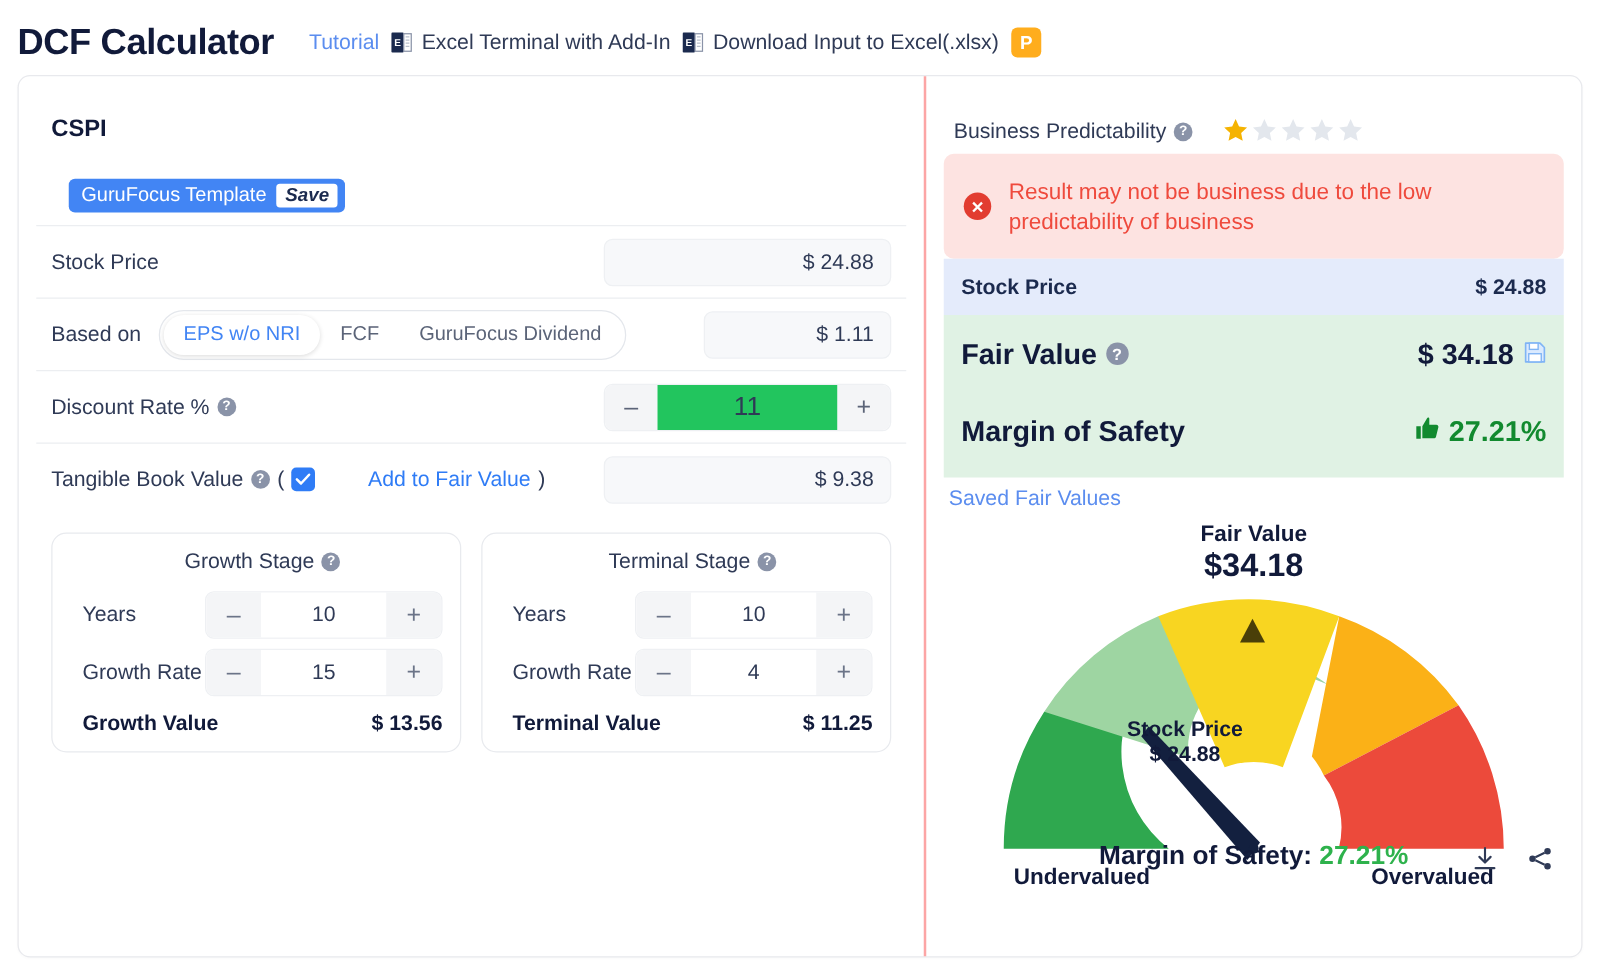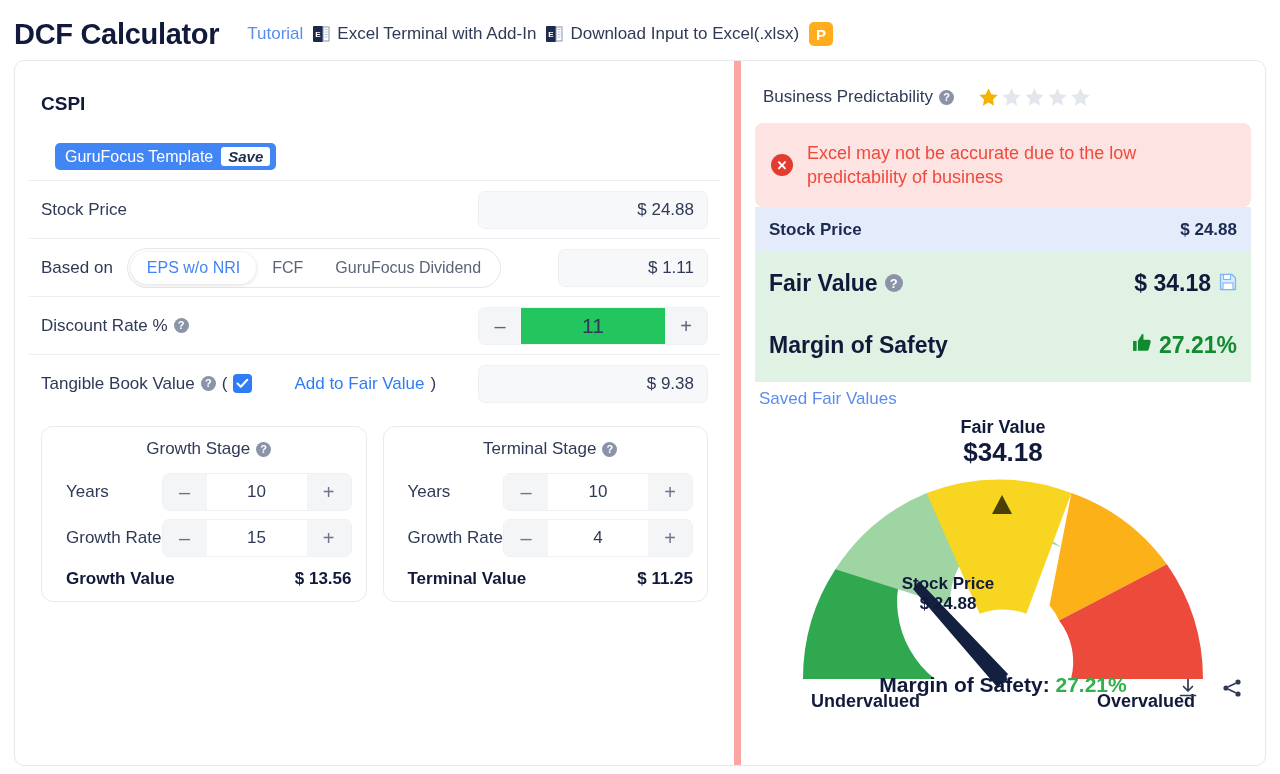--- a/index.html
+++ b/index.html
@@ -61,21 +61,21 @@
     height: 706px;
     background: #fff;
     border: 1px solid #e8e9ed;
     border-radius: 10px;
     display: flex;
     box-shadow: 0 1px 2px rgba(0,0,0,.02);
   }
   .left-panel {
     width: 726px;
     padding: 18px 14px 0 14px;
-    border-right: 7px solid #fca5a5;
+    border-right: 2px solid #fca5a5;
     position: relative;
   }
   .right-panel {
     flex: 1;
     padding: 18px 14px 0 14px;
     position: relative;
   }
 
   
   .ticker-row {
@@ -301,21 +301,21 @@
     justify-content: space-between;
     margin-top: 8px;
     font-size: 17px;
     font-weight: bold;
     color: #111a3a;
   }
 
   
   .predict-row {
     display: flex;
-    align-items: center;
+    align-items: flex-end;
     gap: 10px;
     height: 36px;
     padding-left: 8px;
   }
   .predict-label {
     font-size: 17px;
     color: #2f3a56;
     display: flex; align-items: center; gap: 6px;
   }
   .stars { display: flex; gap: 2px; margin-left: 14px; }
@@ -606,21 +606,21 @@
         <span class="star">
           <svg width="21" height="21" viewBox="0 0 20 20">
               <path d="M10 1.2l2.6 5.6 6.1.8-4.5 4.2 1.2 6-5.4-3-5.4 3 1.2-6L1.3 7.6l6.1-.8z" fill="#e3e7ed"></path>
             </svg>
         </span>
       </div>
     </div>
 
     <div class="alert">
       <div class="alert-icon">✕</div>
-      <div class="alert-text">Excel may not be accurate due to the low predictability of business</div>
+      <div class="alert-text">Result may not be business due to the low predictability of business</div>
     </div>
 
     <div class="result-row row-stockprice">
       <span>Stock Price</span>
       <span>$ 24.88</span>
     </div>
 
     <div class="green-block">
       <div class="result-row row-fairvalue">
         <span class="fv-left">

